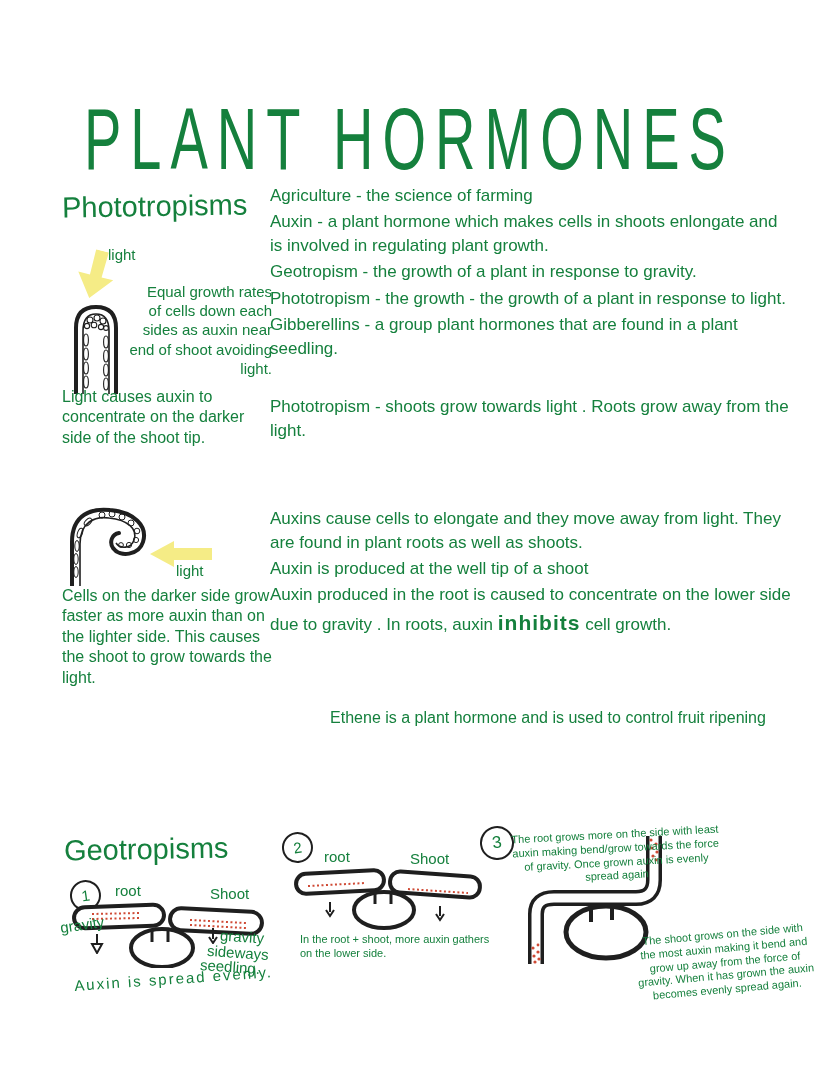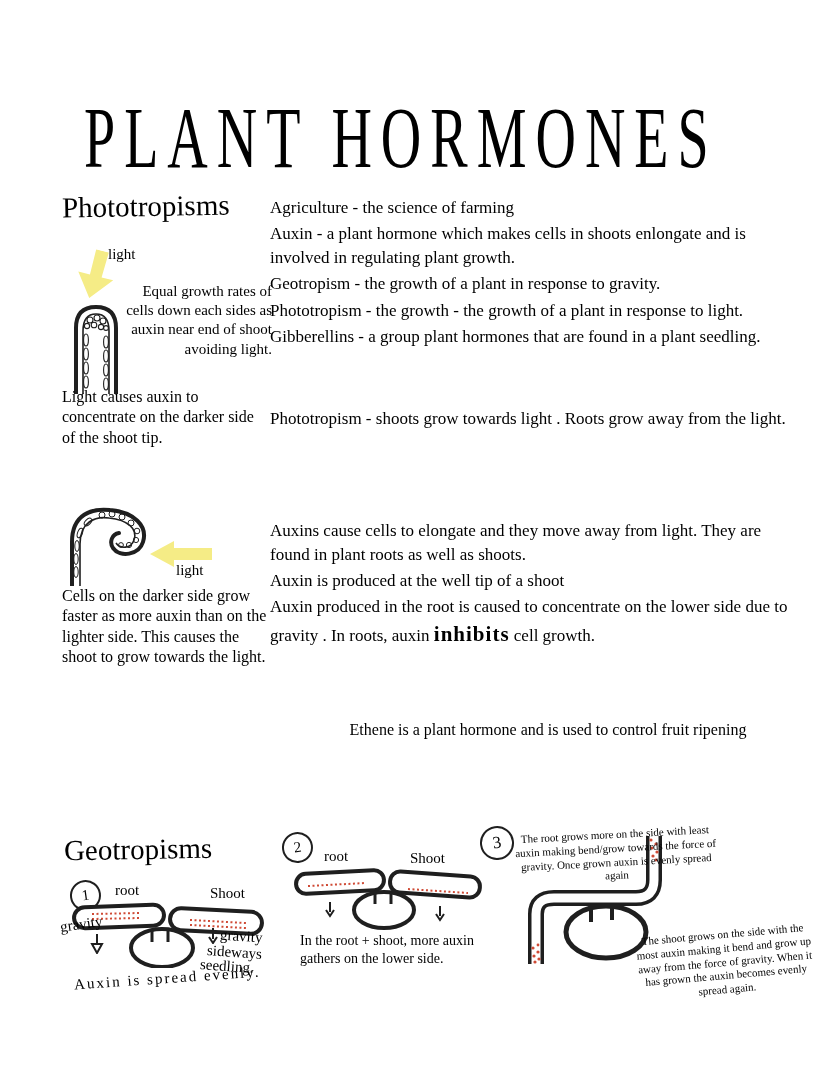--- a/index.html
+++ b/index.html
@@ -1,33 +1,33 @@
 <!DOCTYPE html>
 <html><head>
 <meta charset="utf-8">
 <style>
   html,body{margin:0;padding:0;background:#ffffff;}
   #page{
     position:relative;width:828px;height:1070px;background:#ffffff;overflow:hidden;
-    font-family:Liberation Serif, serif;color:#000000;
+    font-family:Liberation Sans, sans-serif;color:#15803d;
   }
   .abs{position:absolute;}
   
   #title{
     left:84px;top:88px;width:700px;
     font-size:56px;letter-spacing:9px;font-weight:400;
     transform:scaleY(1.55);transform-origin:left top;
     white-space:nowrap;
   }
   .heading{font-size:29px;font-weight:400;}
   .hand{line-height:1.28;}
   .small{font-size:15px;text-align:right;}
   .tiny{font-size:11px;line-height:1.25;}
   .defs p{margin:0 0 2px 0;}
-  .para{font-size:17px;line-height:1.42;margin-top:12px;}
+  .para{font-size:17px;line-height:1.42;}
   .bold-word{font-weight:bold;font-size:21px;letter-spacing:1px;}
   .circle-num{
     width:27px;height:27px;border:2.5px solid #1f1f1f;border-radius:50%;
     display:flex;align-items:center;justify-content:center;
     font-size:15px;transform:rotate(-8deg);
   }
   .lbl{font-size:15px;}
   .line-split{display:flex;justify-content:space-between;}
   svg{display:block;}
 </style>
@@ -184,21 +184,21 @@
           <line x1="20" y1="20" x2="78" y2="17"></line>
           <line x1="120" y1="23" x2="180" y2="27"></line>
         </g>
         <g stroke="#1f1f1f" stroke-width="2" fill="none">
           <path d="M42,36 L42,46 M38,44 L42,50 L46,44"></path>
           <path d="M152,40 L152,50 M148,48 L152,54 L156,48"></path>
         </g>
       </svg>
     </div>
 
-    <div class="abs hand" style="left:18px;top:102px;width:190px;font-size:14px;">In the root + shoot, more auxin gathers on the lower side.</div>
+    <div class="abs hand" style="left:18px;top:102px;width:190px;font-size:11px;">In the root + shoot, more auxin gathers on the lower side.</div>
   </div>
 
   <div class="abs" style="left:478px;top:824px;width:345px;height:240px;">
     <div class="abs circle-num" style="left:2px;top:2px;width:30px;height:30px;font-size:17px;">3</div>
 
     <div class="abs" style="left:0;top:0;">
       <svg width="345" height="240" viewBox="0 0 345 240">
         <path d="M58,140 L58,90 Q58,74 76,74 L158,74 Q176,74 176,56 L176,12" fill="none" stroke="#1f1f1f" stroke-width="16" stroke-linejoin="round"></path>
         <path d="M58,140 L58,90 Q58,74 76,74 L158,74 Q176,74 176,56 L176,12" fill="none" stroke="#ffffff" stroke-width="9" stroke-linejoin="round"></path>
         <ellipse cx="128" cy="108" rx="40" ry="26" fill="#ffffff" stroke="#1f1f1f" stroke-width="5"></ellipse>

